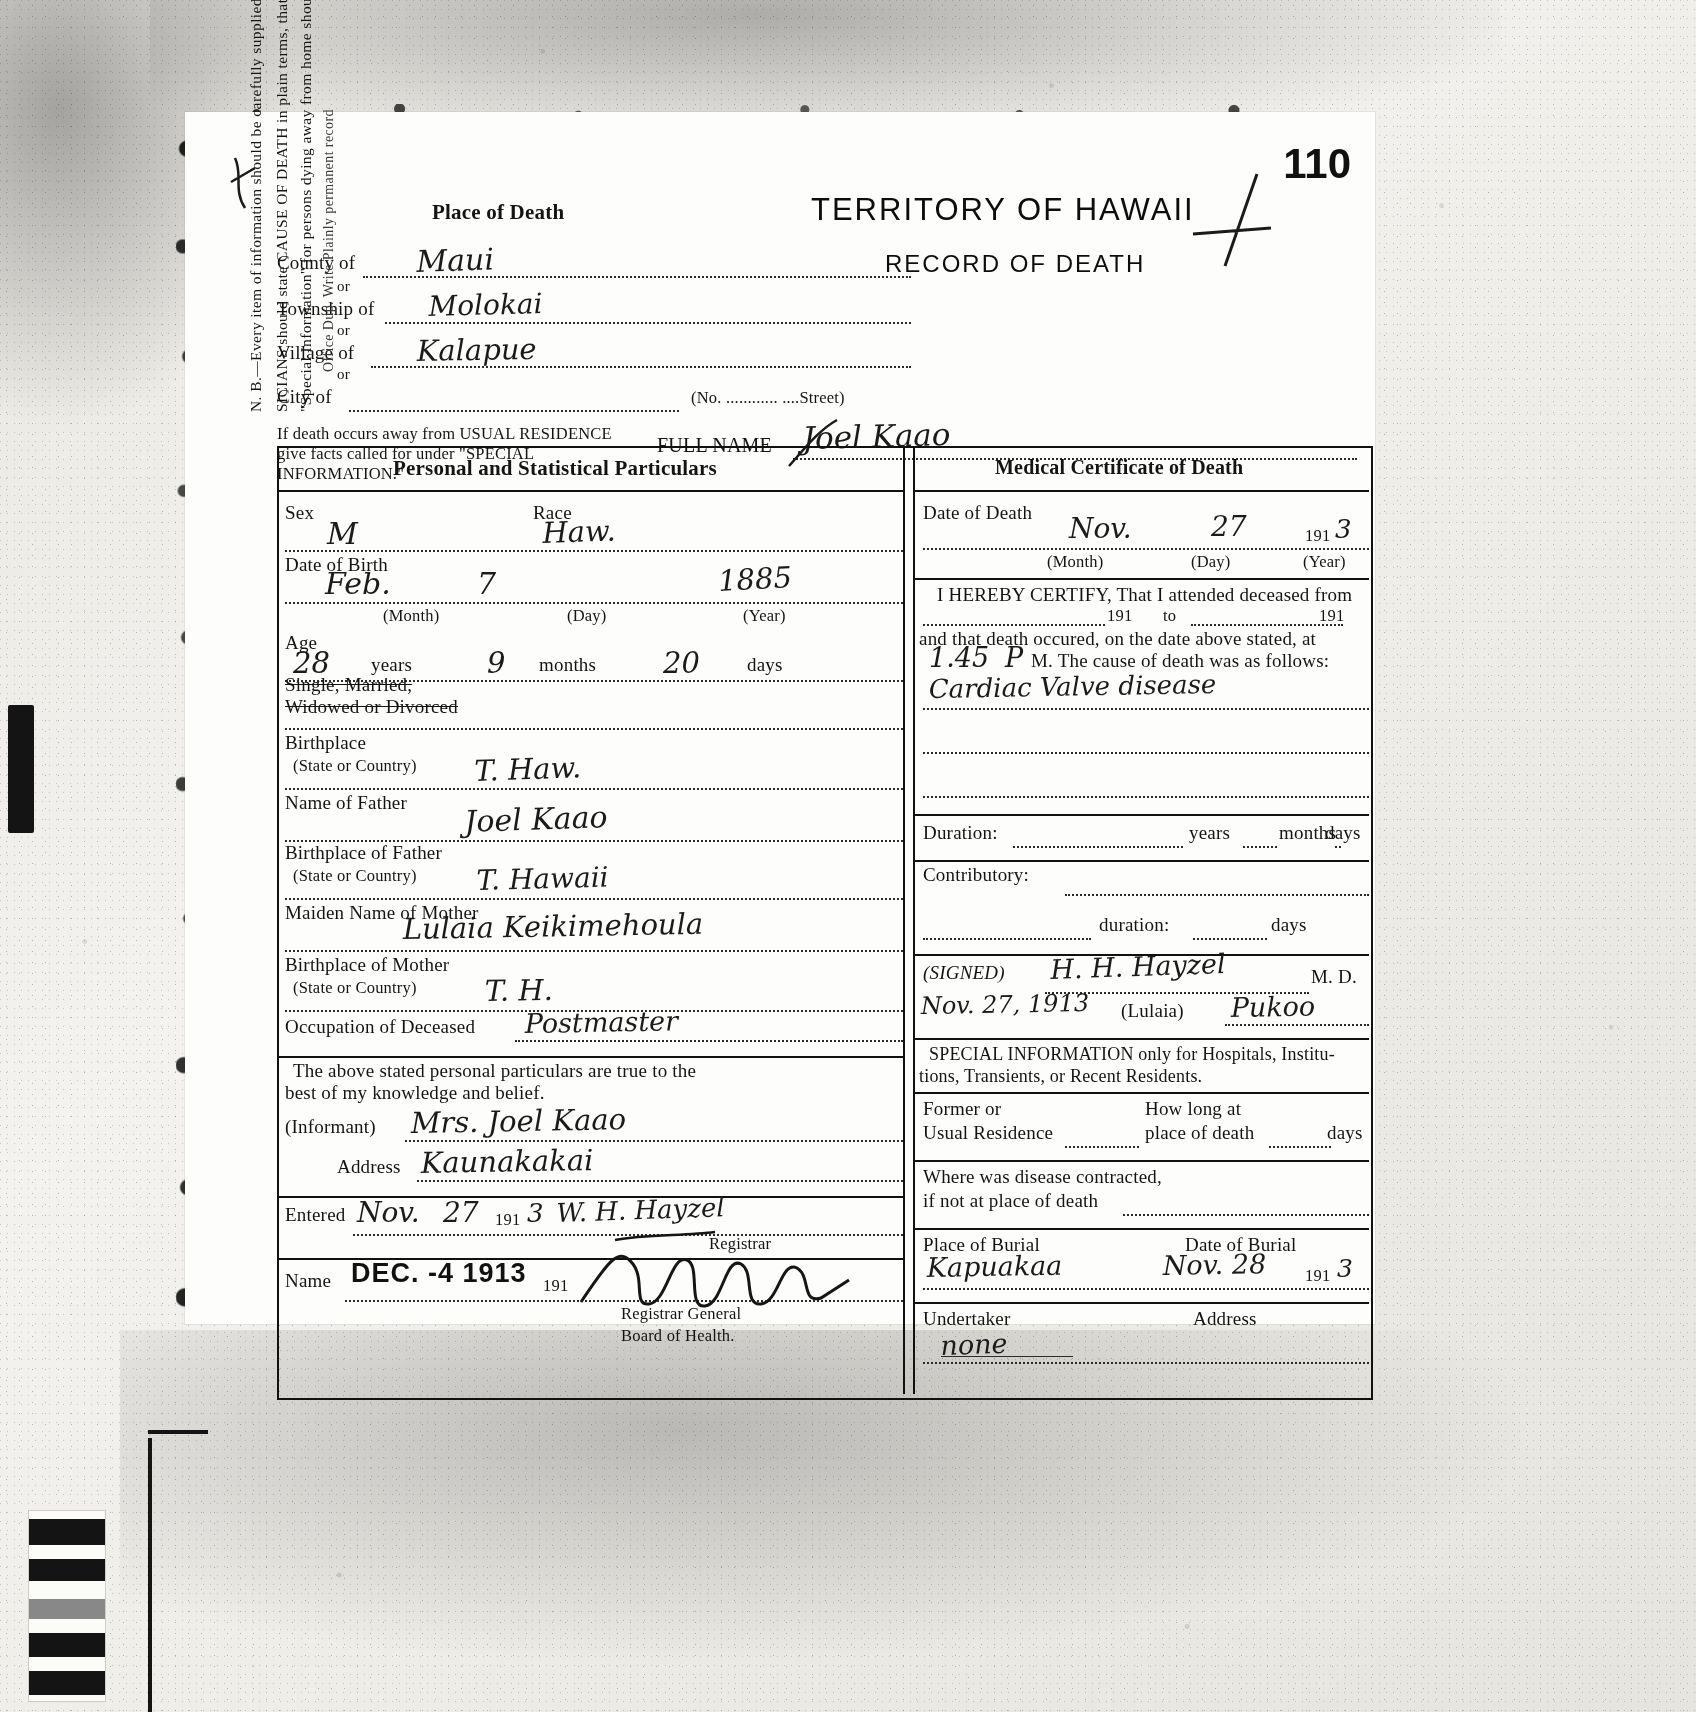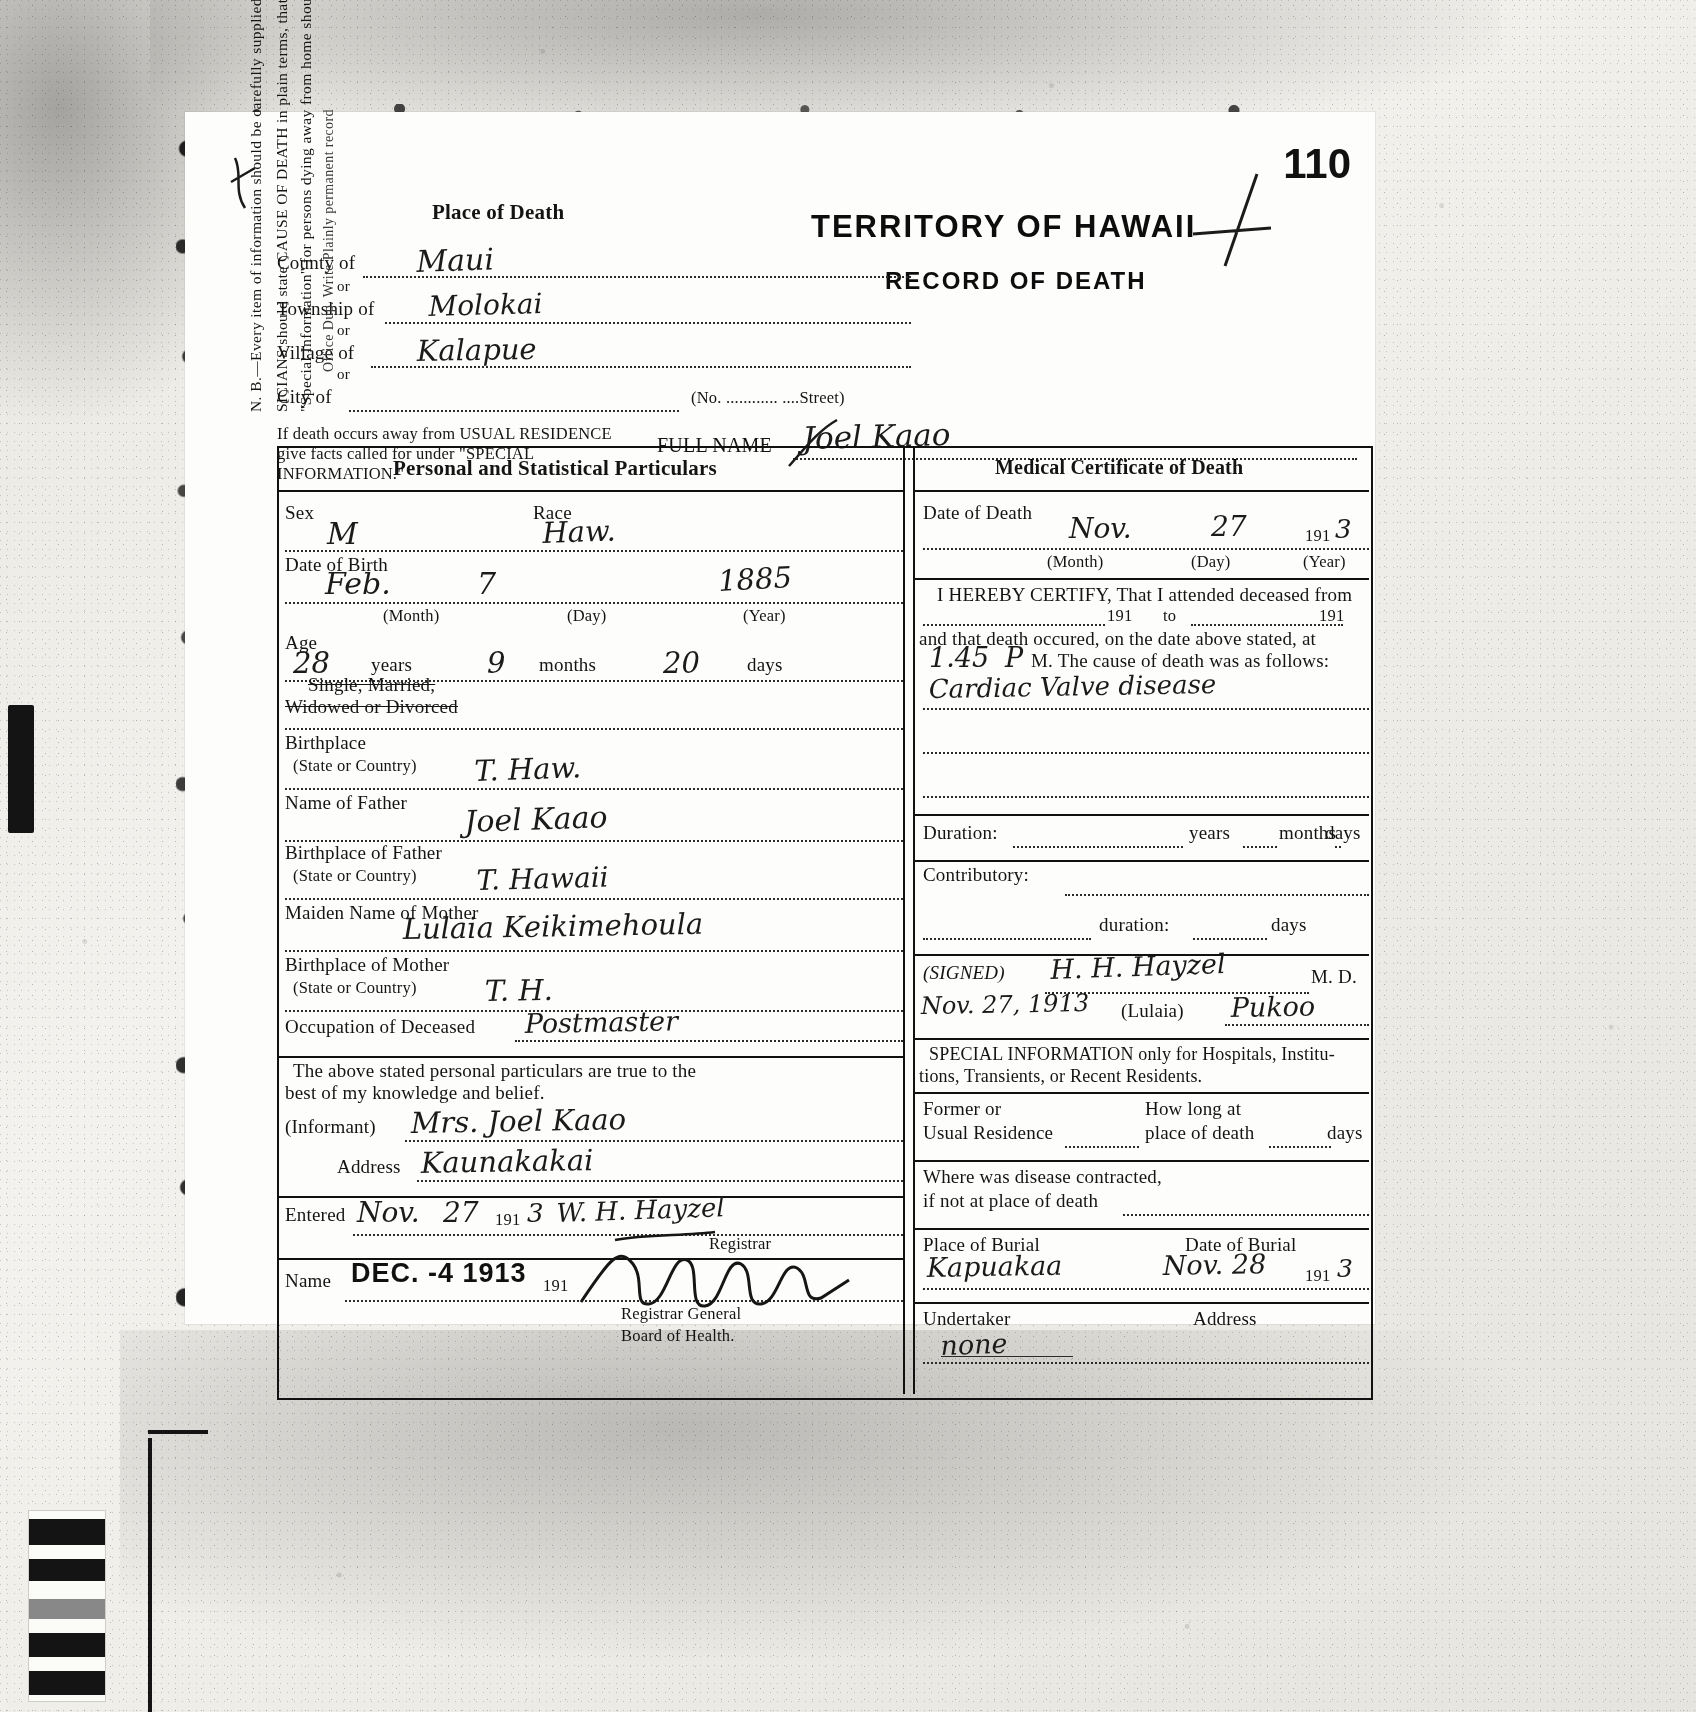--- a/index.html
+++ b/index.html
@@ -88,22 +88,22 @@
   .vline{position:absolute;background:#111;width:2px;}
   
   .lbl{position:absolute;font-size:19px;color:#141414;white-space:nowrap;letter-spacing:.2px;}
   .lbl.sm{font-size:16.5px;}
   .lbl.xs{font-size:15px;}
   .bold{font-weight:bold;}
   .ctr{text-align:center;}
   .dots{position:absolute;border-bottom:2px dotted #2a2a2a;height:0;}
   .rule{position:absolute;border-bottom:1.5px solid #2b2b2b;height:0;}
   .hdr{
-    position:absolute;font-family:"Liberation Sans", sans-serif;font-weight:bold;
-    color:#0d0d0d;letter-spacing:2px;margin-top:17px;
+    position:absolute;font-family:"Liberation Sans", sans-serif;font-weight:normal;
+    color:#0d0d0d;letter-spacing:2px;
   }
   
   .hand{
     position:absolute;
     font-family:"DejaVu Serif", serif;
     font-style:italic;
     color:#1b1b1b;
     white-space:nowrap;
     transform-origin:left bottom;
   }
@@ -240,21 +240,21 @@
 
   <div class="lbl" style="left:100px;top:520px;">Age</div>
   <div class="dots" style="left:100px;top:568px;width:618px;"></div>
   <div class="hand" style="left:108px;top:534px;font-size:29px;">28</div>
   <div class="lbl" style="left:186px;top:542px;">years</div>
   <div class="hand" style="left:302px;top:534px;font-size:29px;">9</div>
   <div class="lbl" style="left:354px;top:542px;">months</div>
   <div class="hand" style="left:478px;top:534px;font-size:29px;">20</div>
   <div class="lbl" style="left:562px;top:542px;">days</div>
 
-  <div class="lbl strike" style="left:100px;top:562px;margin-left:23px;">Single, Married,</div>
+  <div class="lbl strike" style="left:100px;top:562px;">Single, Married,</div>
   <div class="lbl strike" style="left:100px;top:584px;">Widowed or Divorced</div>
   <div class="dots" style="left:100px;top:616px;width:618px;"></div>
 
   <div class="lbl" style="left:100px;top:620px;">Birthplace</div>
   <div class="lbl sm" style="left:108px;top:644px;">(State or Country)</div>
   <div class="dots" style="left:100px;top:676px;width:618px;"></div>
   <div class="hand" style="left:290px;top:642px;font-size:29px;transform:rotate(-2deg);">T. Haw.</div>
 
   <div class="lbl" style="left:100px;top:680px;">Name of Father</div>
   <div class="dots" style="left:100px;top:728px;width:618px;"></div>

